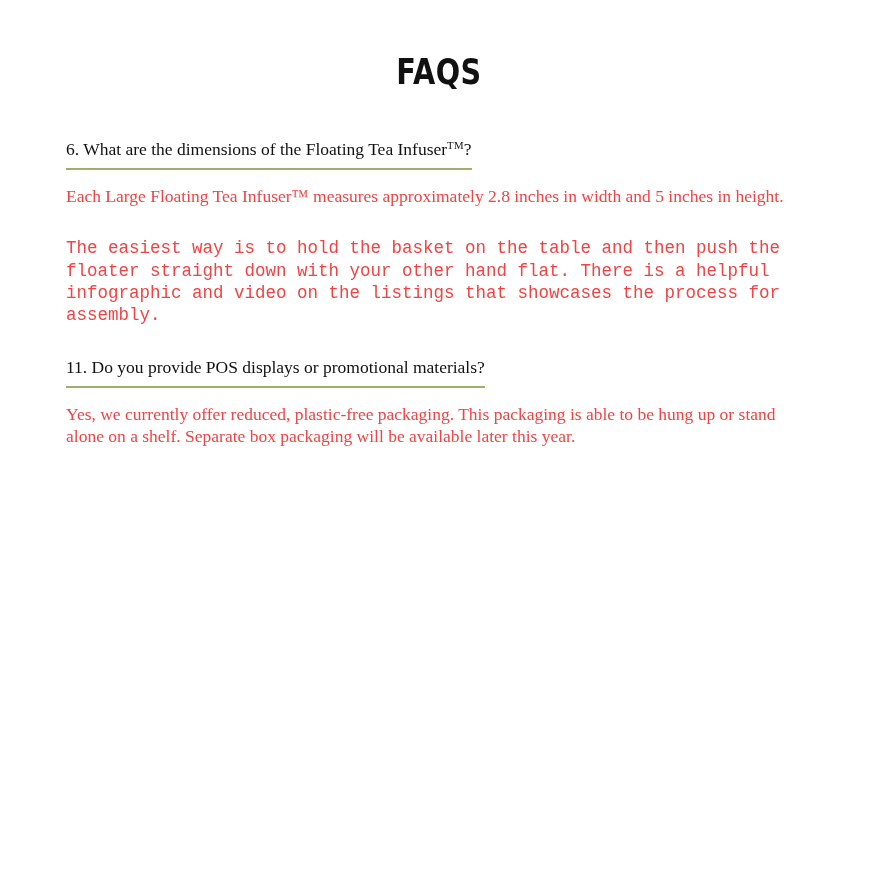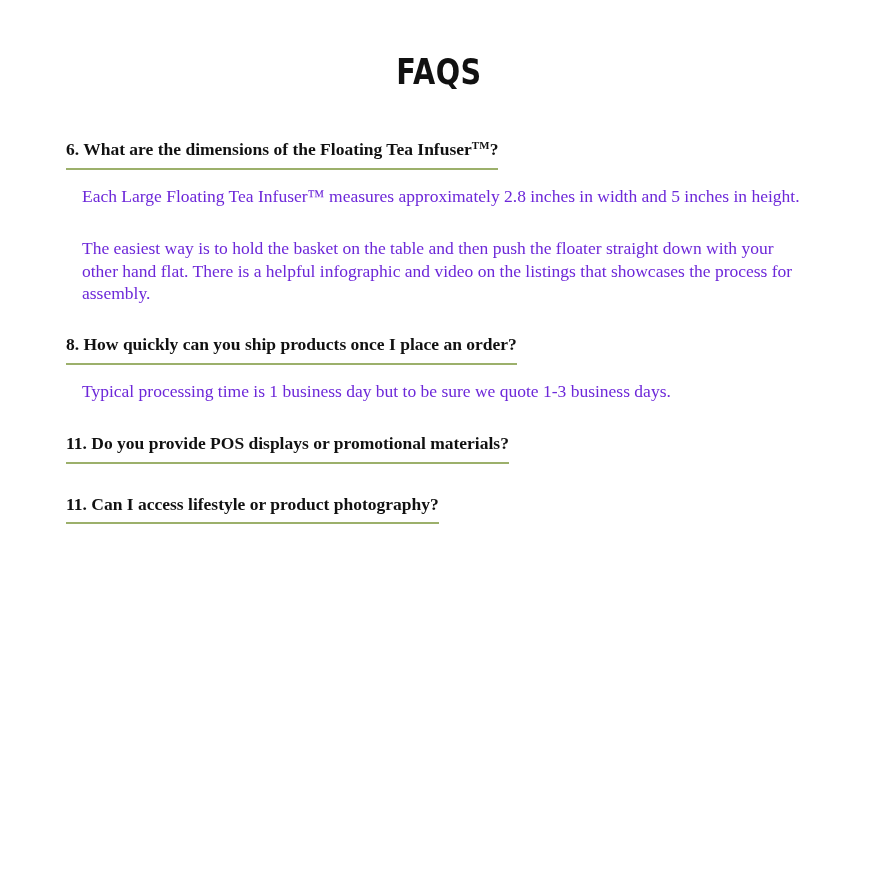--- a/index.html
+++ b/index.html
@@ -33,72 +33,69 @@
   }
   .faq-list {
     margin: 0;
     padding: 0;
   }
   .faq-item {
     margin-bottom: 30px;
   }
   .faq-question {
     font-family: "Liberation Serif", serif;
-    font-weight: bold;
+    font-weight: normal;
     font-size: 17.5px;
     color: #111111;
     line-height: 1.25;
     display: inline-block;
     padding-bottom: 7px;
     border-bottom: 2.5px solid #9cb06b;
     margin: 0;
   }
   .faq-answer {
     font-family: "Liberation Serif", serif;
     font-size: 17.5px;
     line-height: 1.28;
-    color: #6d28d9;
-    margin: 15px 0 0 16px;
+    color: #ef4444;
+    margin: 15px 0 0 0;
     max-width: 742px;
   }
   .tm {
     font-size: 0.62em;
     vertical-align: 0.52em;
     letter-spacing: 0.2px;
   }
   .a-wide {
     max-width: 760px;
+    font-family: Liberation Mono, monospace;
   }
 </style>
 </head>
 <body>
 
 <div class="page">
 
   <h1 class="page-title">FAQS</h1>
 
   <div class="faq-list">
 
     <div class="faq-item">
       <div class="faq-question"><span>6. What are the dimensions of the Floating Tea Infuser</span><span class="tm">TM</span><span>?</span></div>
       <p class="faq-answer">Each Large Floating Tea Infuser™ measures approximately 2.8 inches in width and 5 inches in height.</p>
     </div>
 
     <div class="faq-item">
       <p class="faq-answer a-wide">The easiest way is to hold the basket on the table and then push the floater straight down with your other hand flat. There is a helpful infographic and video on the listings that showcases the process for assembly.</p>
     </div>
 
-    <div class="faq-item">
-      <div class="faq-question">8. How quickly can you ship products once I place an order?</div>
-      <p class="faq-answer a-wide">Typical processing time is 1 business day but to be sure we quote 1-3 business days.</p>
-    </div>
 
 
     <div class="faq-item">
       <div class="faq-question">11. Do you provide POS displays or promotional materials?</div>
+      <p class="faq-answer">Yes, we currently offer reduced, plastic-free packaging. This packaging is able to be hung up or stand alone on a shelf. Separate box packaging will be available later this year.</p>
     </div>
 
     <div class="faq-item">
-      <div class="faq-question">11. Can I access lifestyle or product photography?</div>
     </div>
 
   </div>
 </div>
 
 </body></html>

